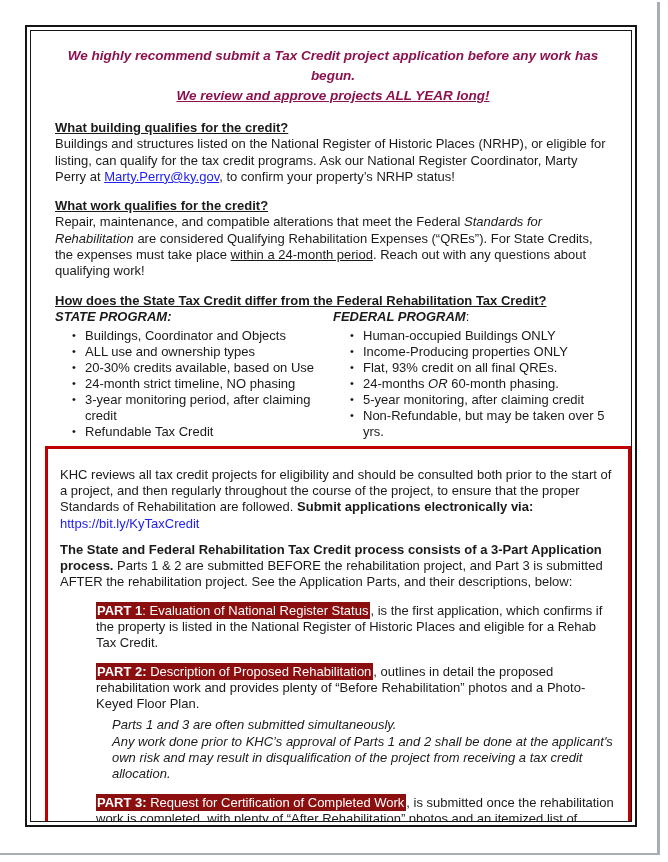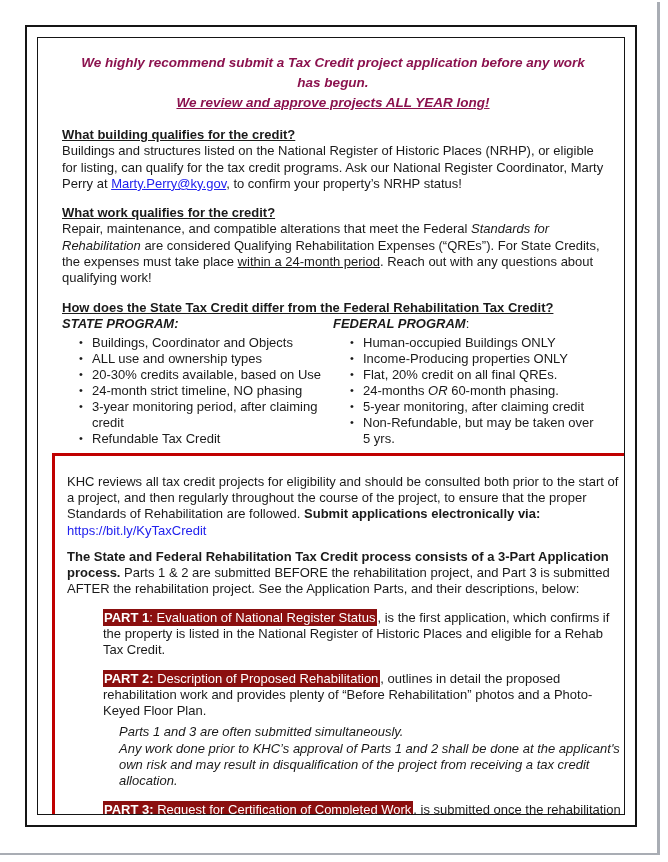--- a/index.html
+++ b/index.html
@@ -14,21 +14,21 @@
   body{
     width:668px;height:862px;position:relative;overflow:hidden;
     background:#ffffff;color:var(--ink);
     font-family:"Liberation Sans", sans-serif;
     font-size:13px;line-height:16.3px;
   }
   .edge-right{position:absolute;top:2px;left:657px;width:3px;height:853px;background:#a9adb4;}
   .edge-bottom{position:absolute;top:853px;left:0;width:660px;height:2px;background:#a9adb4;}
   .page{
     position:absolute;left:25px;top:25px;width:612px;height:802px;
-    border:2px solid #151515;padding:10px;background:#fff;
+    border:2px solid #151515;padding:3px;background:#fff;
   }
   .page-inner{
     border:1px solid #151515;width:100%;height:100%;
     padding:13px 20px 0 24px;overflow:hidden;
   }
   .banner{
     text-align:center;color:var(--maroon);
     font-weight:bold;font-style:italic;font-size:13.5px;line-height:20px;
     margin:2px 6px 14px 6px;
   }
@@ -90,21 +90,21 @@
               <li><span>24-month strict timeline, NO phasing</span></li>
               <li><span>3-year monitoring period, after claiming credit</span></li>
               <li><span>Refundable Tax Credit</span></li>
             </ul>
         </div>
         <div class="col">
           <div class="prog-title"><span>FEDERAL PROGRAM</span><span class="colon">:</span></div>
           <ul class="blist">
               <li><span>Human-occupied Buildings ONLY</span></li>
               <li><span>Income-Producing properties ONLY</span></li>
-              <li><span>Flat, 20% credit on all final QREs.</span></li>
+              <li><span>Flat, 93% credit on all final QREs.</span></li>
               <li><span>24-months </span><em>OR</em><span> 60-month phasing.</span></li>
               <li><span>5-year monitoring, after claiming credit</span></li>
               <li><span>Non-Refundable, but may be taken over 5 yrs.</span></li>
             </ul>
         </div>
       </div>
     </div>
 
     <div class="red-box">
       <p class="box-p"><span>KHC reviews all tax credit projects for eligibility and should be consulted both prior to the start of a project, and then regularly throughout the course of the project, to ensure that the proper Standards of Rehabilitation are followed. </span><b>Submit applications electronically via: </b><a class="nounder">https://bit.ly/KyTaxCredit</a></p>

